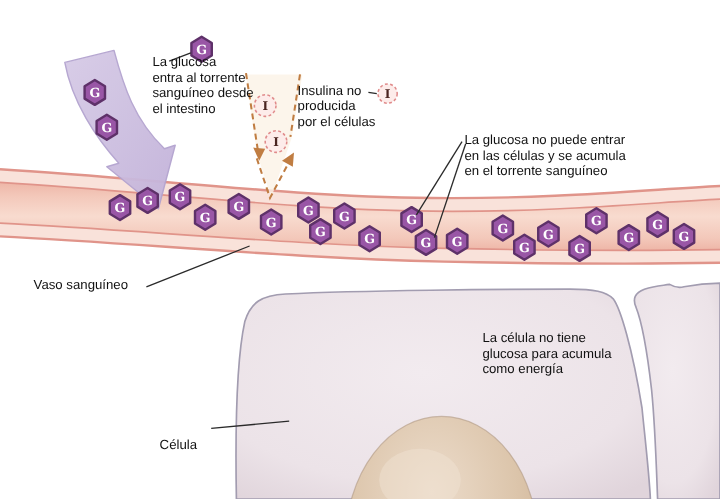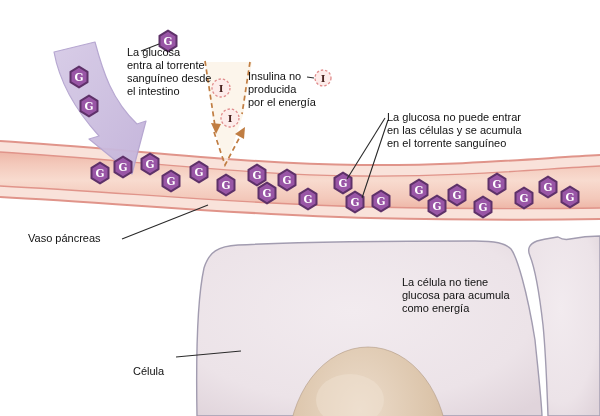--- a/index.html
+++ b/index.html
@@ -198,26 +198,26 @@
     </g>
   </svg>
 
   <div class="lbl" style="left:103px;top:46px;margin-left:24px;">La glucosa
 entra al torrente
 sanguíneo desde
 el intestino</div>
 
   <div class="lbl" style="left:248px;top:70px;">Insulina no
 producida
-por el energía</div>
+por el células</div>
 
   <div class="lbl" style="left:387px;top:111px;">La glucosa no puede entrar
 en las células y se acumula
 en el torrente sanguíneo</div>
 
-  <div class="lbl" style="left:28px;top:232px;">Vaso páncreas</div>
+  <div class="lbl" style="left:28px;top:232px;">Vaso sanguíneo</div>
 
   <div class="lbl" style="left:133px;top:365px;">Célula</div>
 
   <div class="lbl" style="left:402px;top:276px;">La célula no tiene
 glucosa para acumula
 como energía</div>
 </div>
 
 </body></html>

